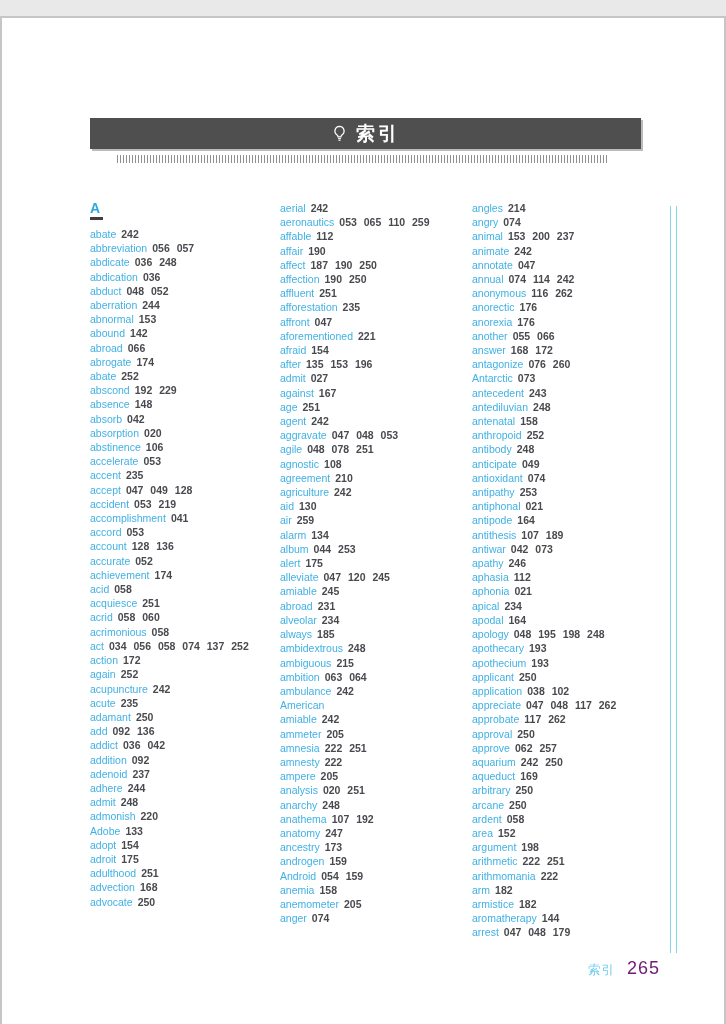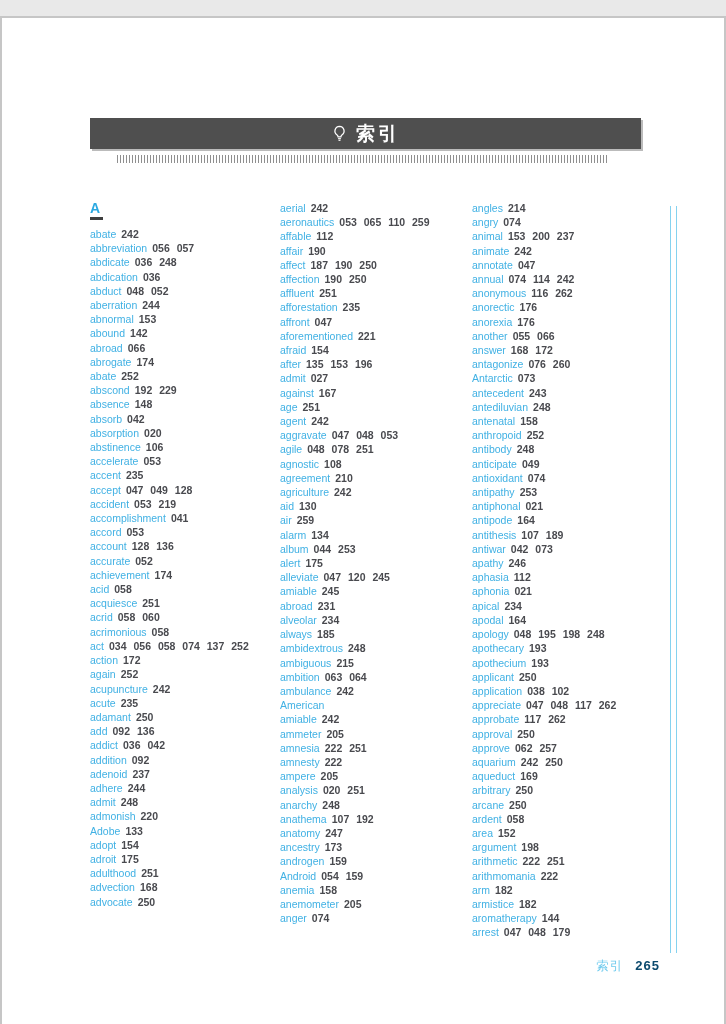--- a/index.html
+++ b/index.html
@@ -52,21 +52,21 @@
   }
   .side-rule{
     position:absolute;left:668px;top:188px;height:747px;width:5px;
     border-left:1px solid #85d2ef;border-right:1px solid #85d2ef;
   }
   .footer{
     position:absolute;top:940px;right:64px;
     display:flex;align-items:baseline;gap:12px;
   }
   .footer-label{color:#70cbee;font-size:12.5px;letter-spacing:1px;}
-  .footer-page{color:#0c4a6e;font-size:13px;font-weight:bold;letter-spacing:1px;}
+  .footer-page{color:#701a75;font-size:18px;font-weight:normal;letter-spacing:1px;}
   .bulb-icon{flex:0 0 auto;display:block;}
 </style>
 </head>
 <body>
 
 <div class="page">
 
   <div class="header-bar">
     <svg class="bulb-icon" width="17" height="19" viewBox="0 0 24 26">
       <path d="M12 3a6.5 6.5 0 0 0-3.4 12c.7.45 1.1 1.1 1.2 1.9l.1.8h4.2l.1-.8c.1-.8.5-1.45 1.2-1.9A6.5 6.5 0 0 0 12 3z" fill="none" stroke="#ffffff" stroke-width="1.8"></path>

